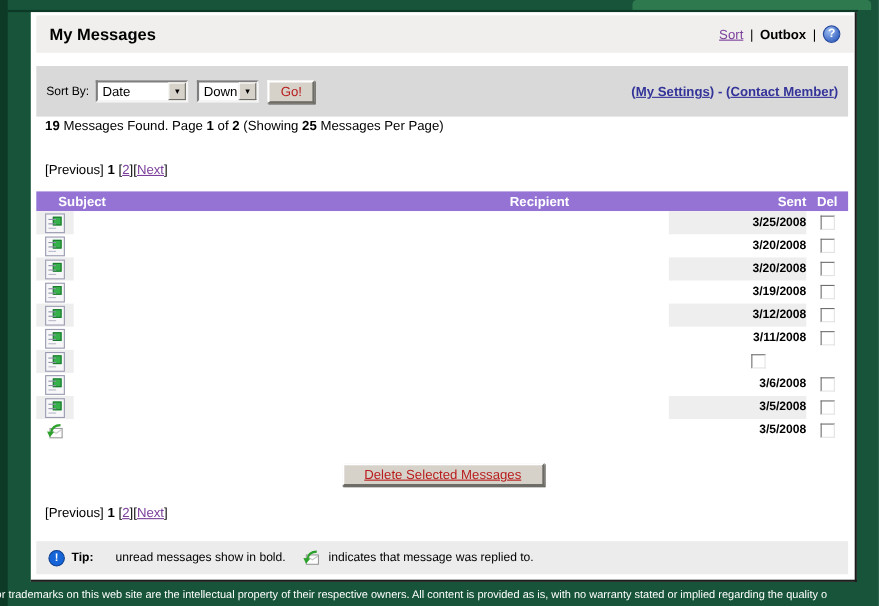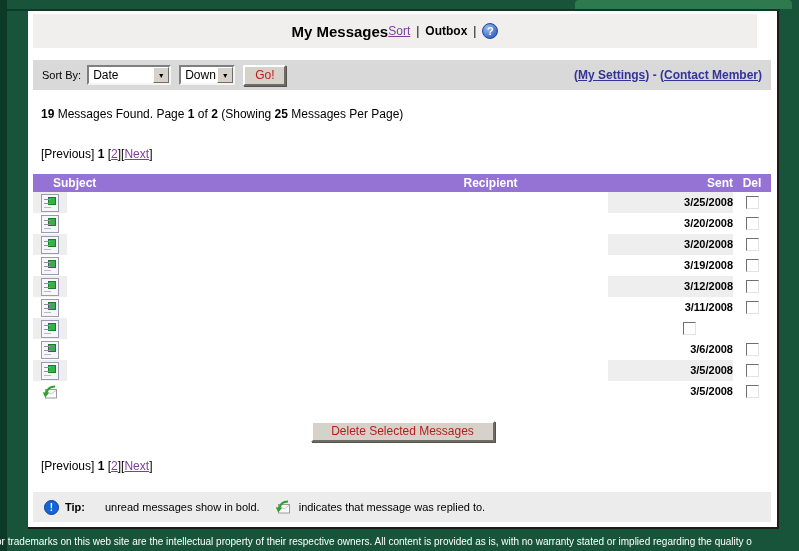--- a/index.html
+++ b/index.html
@@ -13,36 +13,36 @@
   
   .frame-dark-strip { position:absolute; left:0; top:0; width:7px; height:551px; background:#0d3a26; }
   .top-edge-line { position:absolute; left:7px; top:9px; width:773px; height:2px; background:#0d3a26; }
   .top-light-tab { position:absolute; left:575px; top:0; width:217px; height:9px; background:#2e7a4e; border-radius:4px 4px 0 0; }
   
   .content {
     position:absolute; left:28px; top:11px; width:751px; height:518px;
     background:#ffffff; border-right:2px solid #1c1c1c; border-bottom:2px solid #1c1c1c;
   }
   .title-bar {
-    position:absolute; left:5px; right:20px; top:3px; height:34px;
-    background:#f0efed; display:flex; align-items:center; justify-content:center;
+    position:absolute; left:5px; right:1px; top:3px; height:34px;
+    background:#f0efed; display:flex; align-items:center; justify-content:space-between;
     padding:0 12px;
   }
   .page-title { font-size:15px; font-weight:bold; }
   .nav-right { display:flex; align-items:center; gap:6px; font-size:12px; }
   .link-purple { color:#7b3f9b; text-decoration:underline; cursor:pointer; }
   .nav-current { font-weight:bold; }
   .help-icon {
     width:16px; height:16px; border-radius:50%;
     background:radial-gradient(circle at 35% 30%, #9cbdf0, #3a66c4 75%);
     border:1px solid #23479c; color:#fff; font-size:11px; font-weight:bold;
     display:inline-flex; align-items:center; justify-content:center; cursor:pointer;
   }
   .toolbar {
-    position:absolute; left:5px; right:6px; top:49px; height:30px;
+    position:absolute; left:5px; right:6px; top:49px; height:46px;
     background:#d9d9d9; display:flex; align-items:center; padding:0 9px;
   }
   .sort-label { font-size:11px; margin-right:6px; }
   .wselect {
     display:inline-flex; align-items:stretch; height:20px; background:#fff;
     border:2px solid; border-color:#7f7f7f #f4f4f4 #f4f4f4 #7f7f7f;
     font-size:12px; margin-right:8px; cursor:pointer;
   }
   .wselect .val { flex:1; padding:1px 4px 0 4px; white-space:nowrap; overflow:hidden; }
   .dd-btn {
@@ -92,21 +92,21 @@
     content:""; position:absolute; left:2px; top:4px; width:7px; height:1px;
     background:#9090a8; box-shadow:0 4px 0 #9090a8, 0 8px 0 #b8b8c8;
   }
   .replied-icon { width:18px; height:18px; display:inline-block; }
   input[type=checkbox] {
     appearance:none; -webkit-appearance:none; width:13px; height:13px; margin:0;
     background:#fff; border:1px solid; border-color:#6e6e6e #e3e3e3 #e3e3e3 #6e6e6e;
     cursor:pointer;
   }
   .delete-btn-wrap { position:absolute; left:0; right:0; top:410px; text-align:center; }
-  .delete-btn { width:184px; }
+  .delete-btn { width:184px;text-decoration:underline; }
   
   .tip-bar {
     position:absolute; left:5px; right:6px; top:481px; height:30px;
     background:#ececec; display:flex; align-items:center; padding:0 11px; font-size:11px;
   }
   .info-icon {
     width:15px; height:15px; border-radius:50%; background:#1565d8; border:1px solid #0d3f8f;
     color:#fff; font-weight:bold; font-size:10px;
     display:inline-flex; align-items:center; justify-content:center; margin-right:6px; flex:none;
   }

